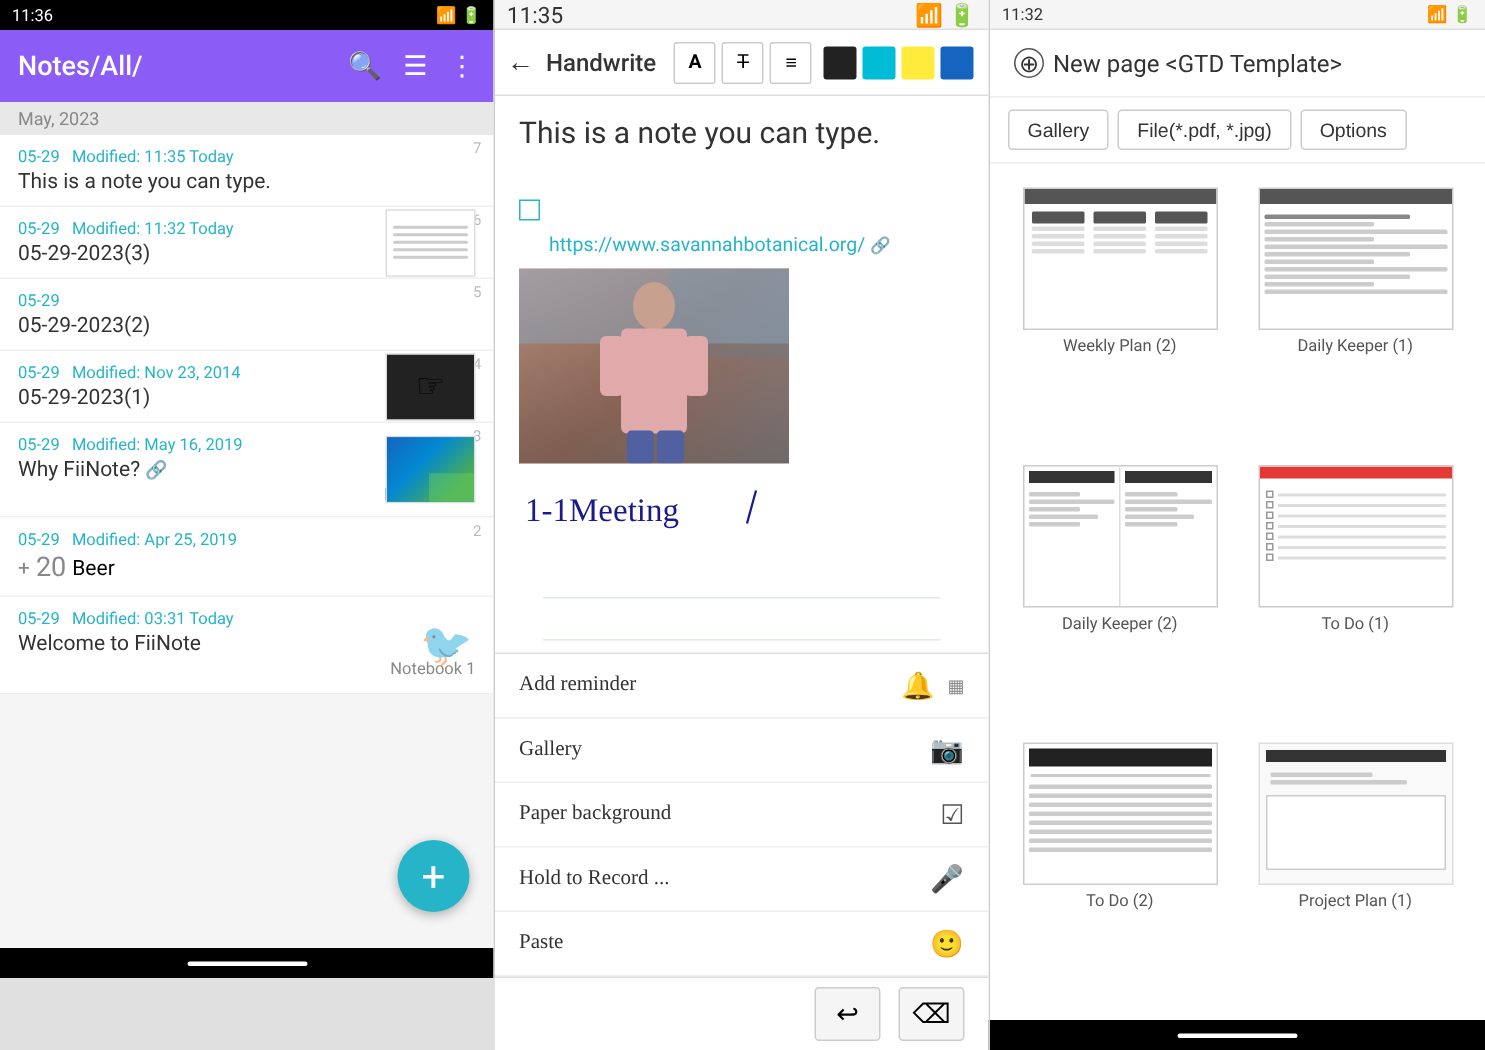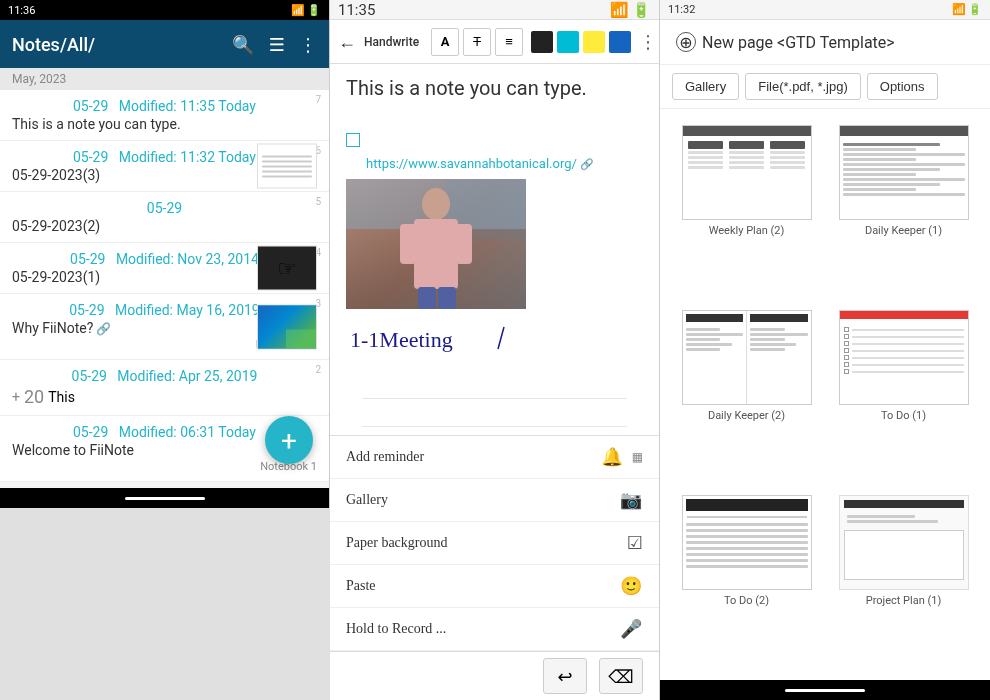--- a/index.html
+++ b/index.html
@@ -16,37 +16,37 @@
     .panel {
       display: flex;
       flex-direction: column;
       background: #fff;
       overflow: hidden;
     }
 
     
     .panel-1 {
       width: 330px;
-      height: 508px;
+      height: 652px;
       border-right: 1px solid #ccc;
     }
 
     .status-bar-1 {
       background: #000;
       color: #fff;
       font-size: 11px;
       padding: 2px 8px;
       display: flex;
       justify-content: space-between;
       align-items: center;
       height: 20px;
     }
 
     .header-1 {
-      background: #0c4a6e;
+      background: #8b5cf6;
       color: #fff;
       display: flex;
       align-items: center;
       padding: 8px 12px;
       height: 48px;
     }
 
     .header-1 .title {
       flex: 1;
       font-size: 18px;
@@ -79,24 +79,23 @@
 
     .note-item {
       background: #fff;
       border-bottom: 1px solid #eee;
       padding: 8px 12px;
       position: relative;
       cursor: pointer;
     }
 
     .note-meta {
-      font-size: 14px;
+      font-size: 11px;
       color: #26b5c8;
       margin-bottom: 2px;
-      text-align: center;
     }
 
     .note-title {
       font-size: 14px;
       color: #333;
     }
 
     .note-sub {
       font-size: 11px;
       color: #888;
@@ -237,21 +236,21 @@
       height: 44px;
     }
 
     .toolbar-2 .back-btn {
       font-size: 18px;
       color: #333;
       cursor: pointer;
     }
 
     .toolbar-2 .handwrite-label {
-      font-size: 12px;
+      font-size: 16px;
       color: #333;
       font-weight: 500;
     }
 
     .toolbar-2 .format-btns {
       display: flex;
       gap: 4px;
       margin-left: 4px;
     }
 
@@ -702,30 +701,30 @@
 
     <div class="note-item">
       <div class="note-meta">
         <span>05-29</span>
         &nbsp;
         <span>Modified: Apr 25, 2019</span>
       </div>
       <div class="note-beer">
         <span style="color:#888;">+</span>
         <span style="font-size:18px;color:#888;">20</span>
-        <span>This</span>
+        <span>Beer</span>
       </div>
       <span class="page-num">2</span>
     </div>
 
     <div class="note-item" style="position:relative;min-height:65px;">
       <div class="note-meta">
         <span>05-29</span>
         &nbsp;
-        <span>Modified: 06:31 Today</span>
+        <span>Modified: 03:31 Today</span>
       </div>
       <div class="note-title">Welcome to FiiNote</div>
       <div class="note-sub">Notebook 1</div>
       <div style="position:absolute;right:14px;top:50%;transform:translateY(-50%);font-size:28px;opacity:0.55;">🐦</div>
     </div>
 
     <div class="fab">+</div>
   </div>
   <div class="bottom-bar">
     <div class="nav-indicator"></div>
@@ -809,26 +808,26 @@
     </div>
     <div class="context-item">
       <span class="c-label">Gallery</span>
       <span class="c-icon">📷</span>
     </div>
     <div class="context-item">
       <span class="c-label">Paper background</span>
       <span class="c-icon">☑</span>
     </div>
     <div class="context-item">
+      <span class="c-label">Hold to Record ...</span>
+      <span class="c-icon">🎤</span>
+    </div>
+    <div class="context-item">
       <span class="c-label">Paste</span>
       <span class="c-icon">🙂</span>
-    </div>
-    <div class="context-item">
-      <span class="c-label">Hold to Record ...</span>
-      <span class="c-icon">🎤</span>
     </div>
     <div class="context-bottom-bar">
       <div class="context-action-btn">↩</div>
       <div class="context-action-btn">⌫</div>
     </div>
   </div>
 
   <div class="bottom-nav">
     <div class="nav-indicator"></div>
   </div>

